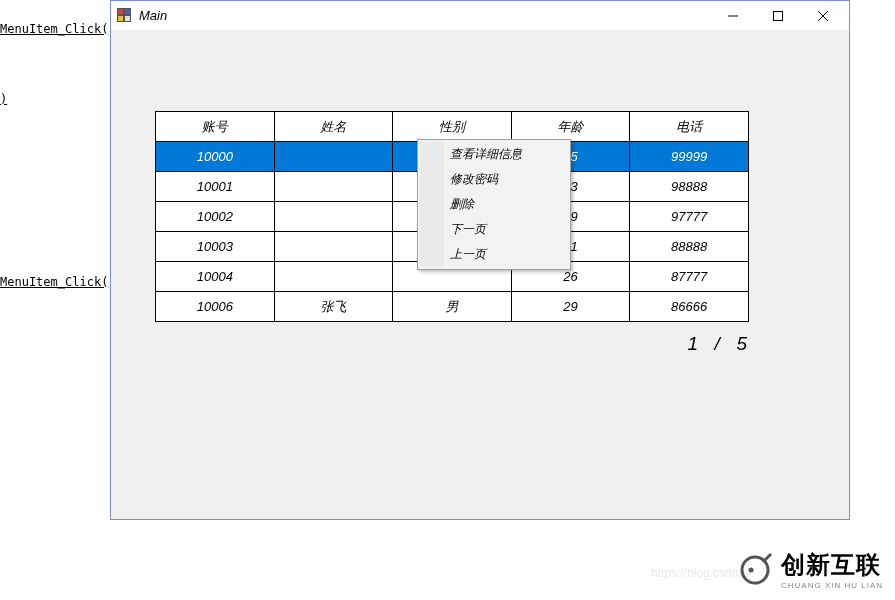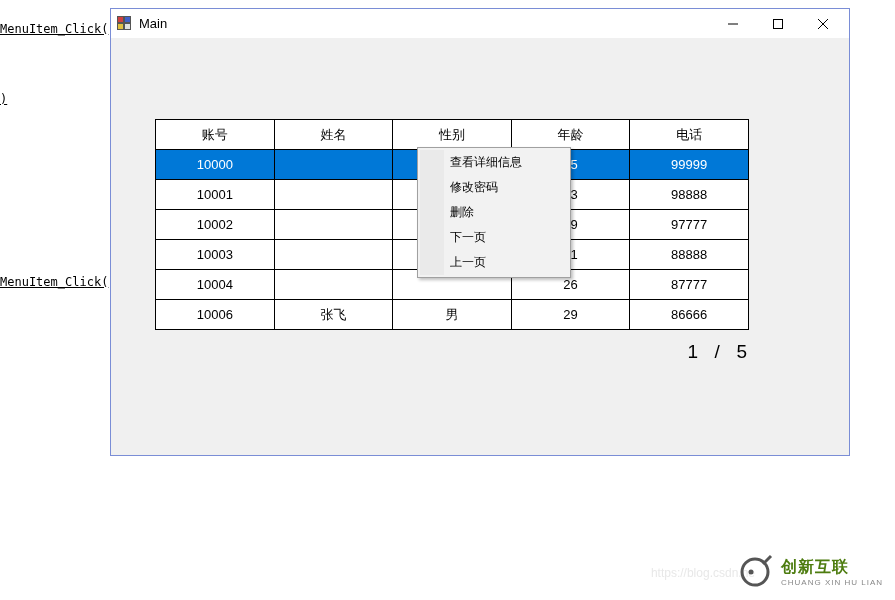--- a/index.html
+++ b/index.html
@@ -23,26 +23,27 @@
     font-size: 12px;
     white-space: pre;
     padding: 0;
   }
   .bg-code div { position: absolute; text-decoration: underline; }
 
   
   .win {
     position: absolute;
     left: 110px;
-    top: 8px;
+    top: 0px;
     width: 740px;
-    height: 448px;
+    height: 520px;
     background: #f0f0f0;
     border: 1px solid #7a8dd6;
     box-shadow: none;
+    font-style: italic;
   }
   .titlebar {
     height: 30px;
     background: #ffffff;
     display: flex;
     align-items: center;
     padding: 0 4px 0 6px;
     border-bottom: 1px solid #f0f0f0;
   }
   .app-icon {
@@ -178,21 +179,21 @@
     color: #5d5d5d;
     font-size: 11px;
   }
   .logo .mark {
     width: 36px; height: 36px;
     border-radius: 6px;
     position: relative;
     display:flex; align-items:center; justify-content:center;
   }
   .logo .mark svg { display:block; }
-  .logo .txt .big { font-size: 16px; font-weight:bold; color:#4d7c0f; letter-spacing:1px; }
+  .logo .txt .big { font-size: 24px; font-weight:bold; color:#000000; letter-spacing:1px; }
   .logo .txt .small { font-size: 8px; color:#888; letter-spacing:1px; }
   .faded-url {
     position:absolute;
     right: 140px;
     bottom: 20px;
     color:#e8e8e8;
     font-size: 12px;
   }
 </style>
 </head>

